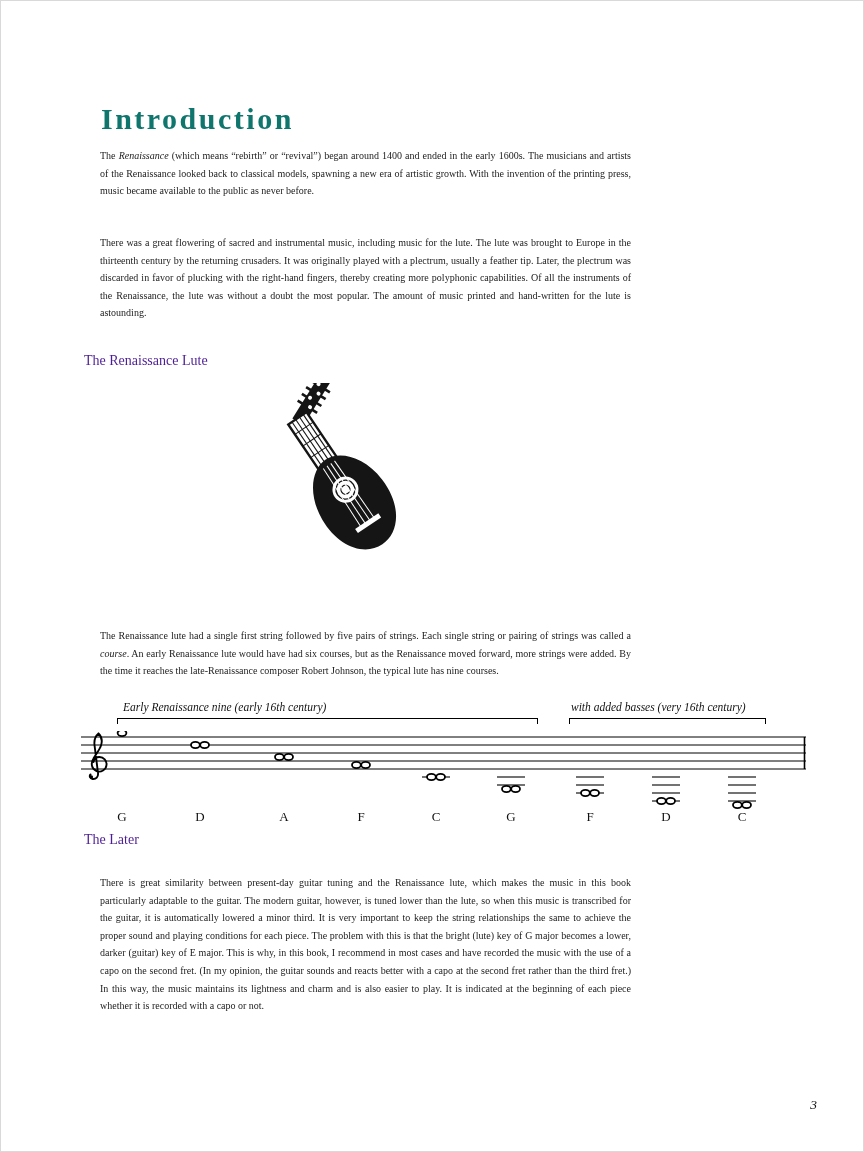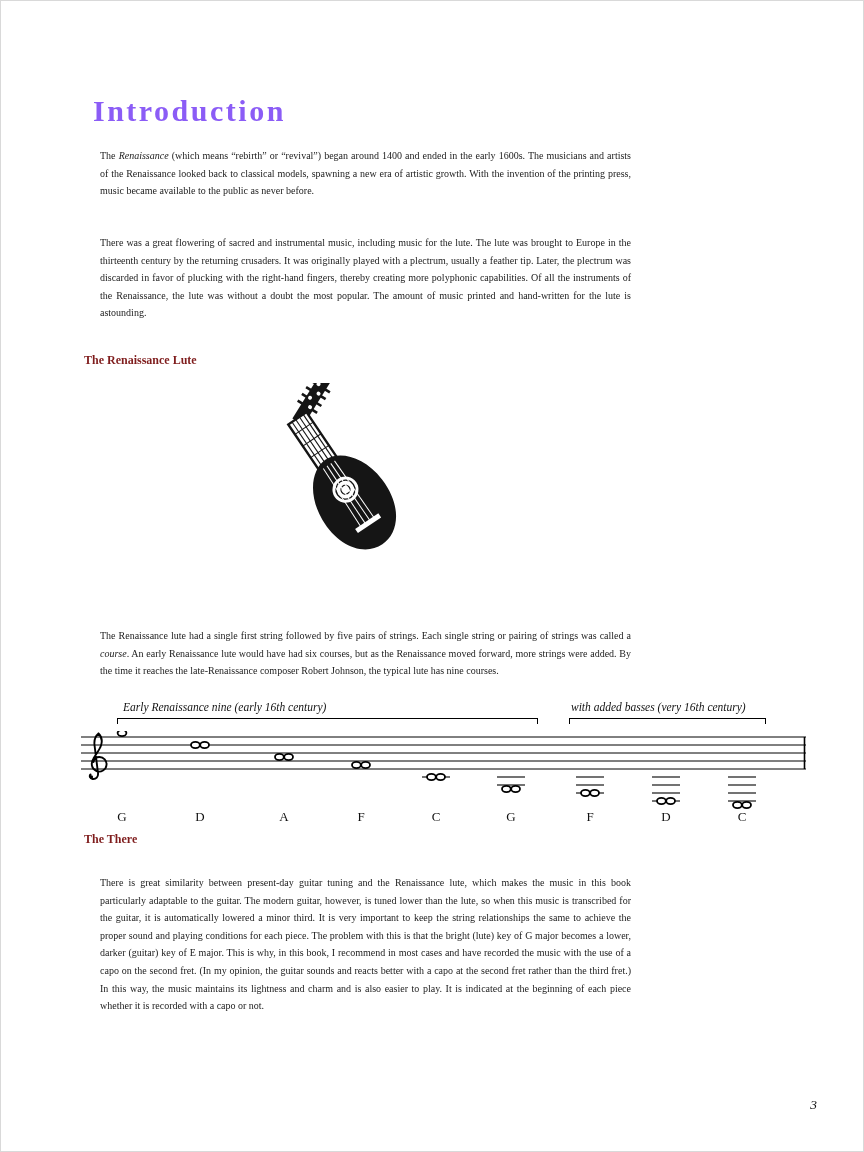--- a/index.html
+++ b/index.html
@@ -15,34 +15,34 @@
     position:absolute;inset:0;
     background:#ffffff;
     border:1px solid #d9d9d9;
     box-sizing:border-box;
   }
   .abs{position:absolute;}
   .page-title{
     font-size:30px;
     font-weight:bold;
     letter-spacing:2.5px;
-    color:#8b5cf6;
-    margin:9px;
+    color:#0f766e;
+    margin:17px;
   }
   .body-text{
     font-size:10px;
     line-height:17.6px;
     text-align:justify;
     margin:16px;
     width:531px;
   }
   .sec-heading{
-    font-size:12px;
-    font-weight:bold;
-    color:#7f1d1d;
+    font-size:14px;
+    font-weight:normal;
+    color:#4c1d95;
     margin:0;
   }
   .music-block{width:730px;height:132px;}
   .bracket-label{
     position:absolute;
     font-style:italic;
     font-size:11.5px;
     white-space:nowrap;
     color:#111;
   }
@@ -193,19 +193,19 @@
     <span class="nlab" style="left: 119px;">D</span>
     <span class="nlab" style="left: 203px;">A</span>
     <span class="nlab" style="left: 280px;">F</span>
     <span class="nlab" style="left: 355px;">C</span>
     <span class="nlab" style="left: 430px;">G</span>
     <span class="nlab" style="left: 509px;">F</span>
     <span class="nlab" style="left: 585px;">D</span>
     <span class="nlab" style="left: 661px;">C</span>
   </div>
 
-  <h2 class="sec-heading abs" style="left:83px;top:831px;">The There</h2>
+  <h2 class="sec-heading abs" style="left:83px;top:831px;">The Later</h2>
 
   <p class="body-text abs" style="left:83px;top:857px;">There is great similarity between present-day guitar tuning and the Renaissance lute, which makes the music in this book particularly adaptable to the guitar. The modern guitar, however, is tuned lower than the lute, so when this music is transcribed for the guitar, it is automatically lowered a minor third. It is very important to keep the string relationships the same to achieve the proper sound and playing conditions for each piece. The problem with this is that the bright (lute) key of G major becomes a lower, darker (guitar) key of E major. This is why, in this book, I recommend in most cases and have recorded the music with the use of a capo on the second fret. (In my opinion, the guitar sounds and reacts better with a capo at the second fret rather than the third fret.) In this way, the music maintains its lightness and charm and is also easier to play. It is indicated at the beginning of each piece whether it is recorded with a capo or not.</p>
 
   <div class="page-number abs" style="left:792px;top:1096px;">3</div>
 
 </div>
 
 </body></html>

